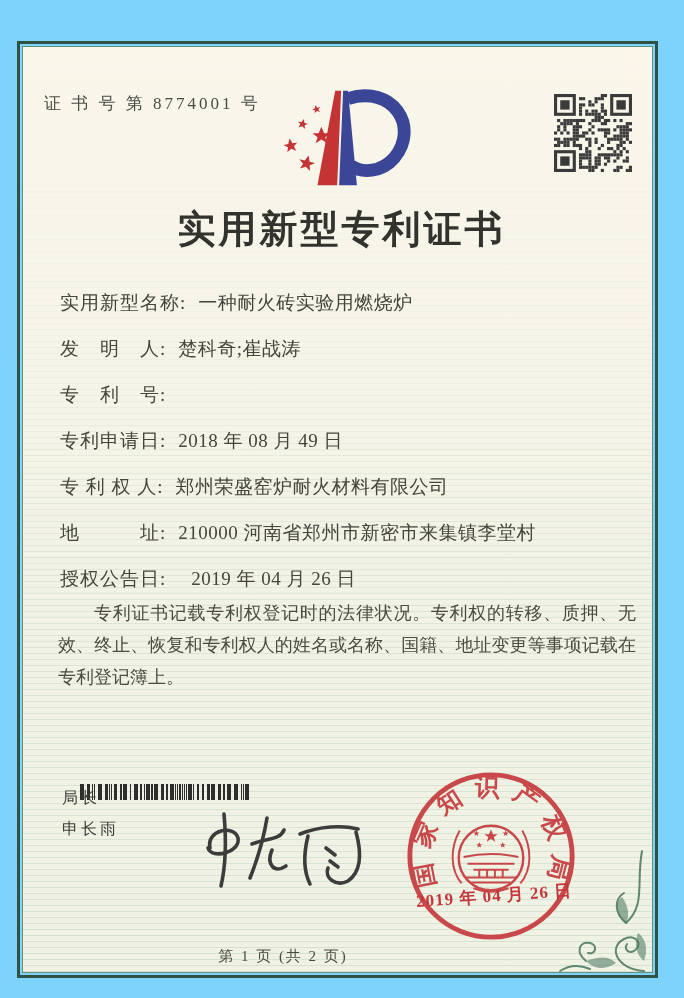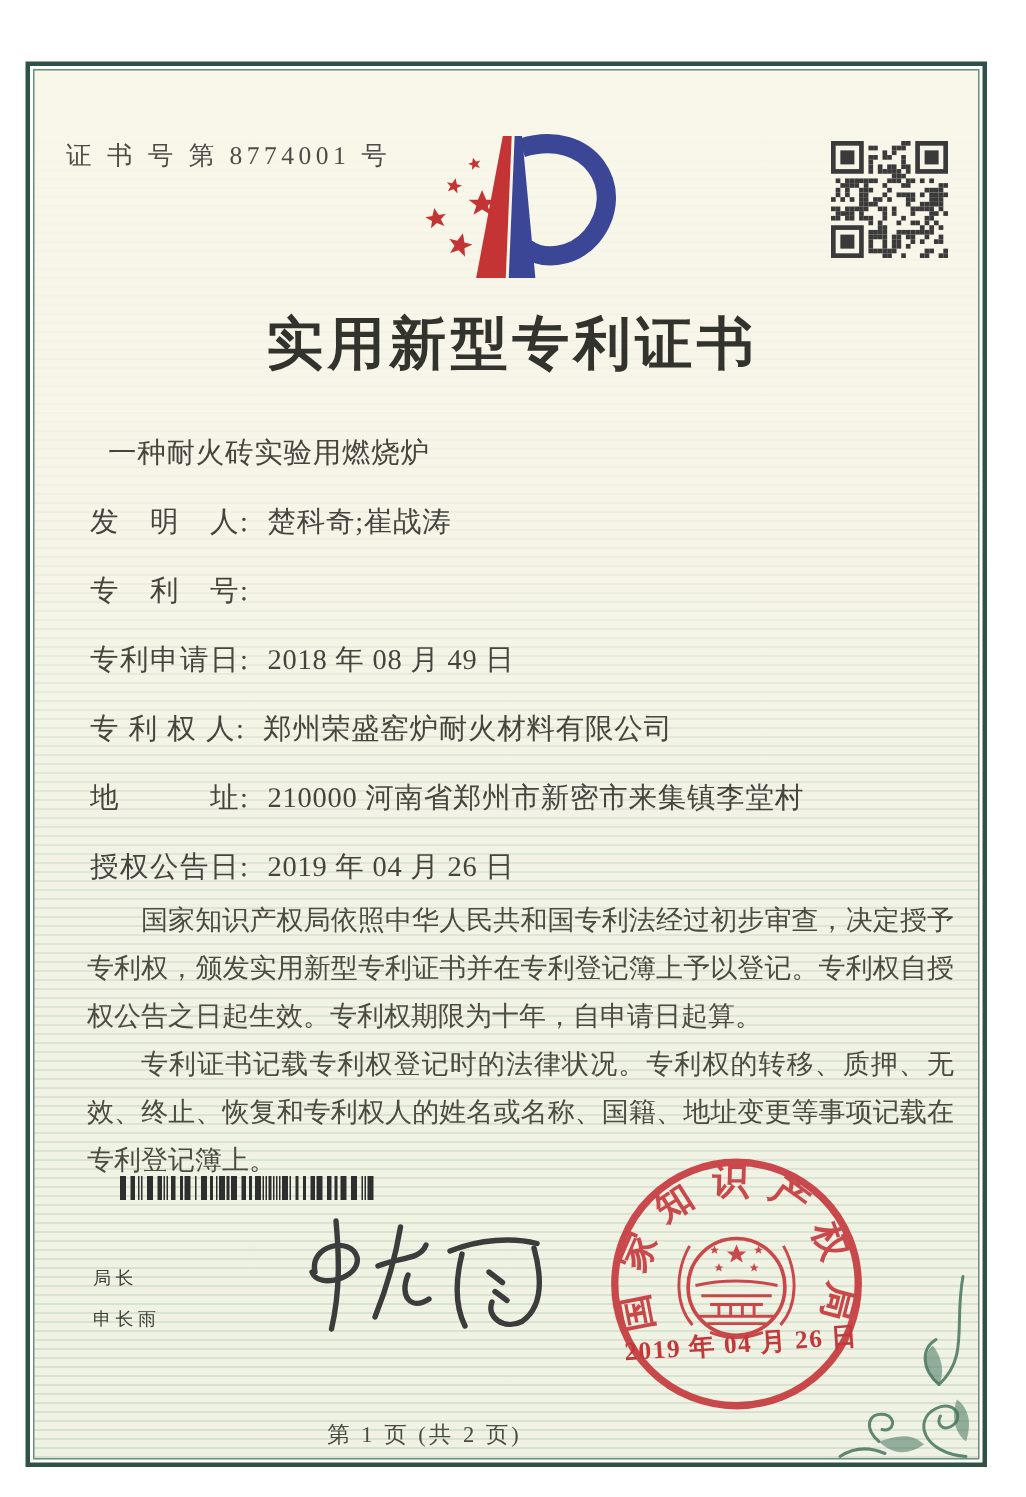--- a/index.html
+++ b/index.html
@@ -1,18 +1,18 @@
 <!DOCTYPE html>
 <html><head>
 <meta charset="utf-8">
 <style>
   html,body{margin:0;padding:0;background:#e8e4d6;}
   .page{
     position:relative;width:684px;height:998px;margin:0 auto;
-    background:#ffffff;overflow:hidden;
+    background:#7dd3fc;overflow:hidden;
     font-family:"Liberation Serif","DejaVu Serif",serif;color:#3f3f39;
   }
   .frame-outer{
     position:absolute;left:17px;top:41px;width:635px;height:931px;
     border:3px solid #2f5244;
   }
   .frame-inner{
     position:absolute;inset:2px;border:1px solid #6a8f7b;
     background-color:#eef1e3;
     background-image:
@@ -26,28 +26,28 @@
   .qr{position:absolute;left:554px;top:94px;width:78px;height:78px;}
   .title{
     position:absolute;left:17px;top:204px;width:649px;text-align:center;
     font-size:38px;letter-spacing:3px;color:#33332e;font-weight:600;
   }
   .fields{position:absolute;left:60px;top:290px;width:575px;font-size:19px;color:#45453d;}
   .frow{display:flex;line-height:25px;margin-bottom:21px;white-space:nowrap;}
   .flabel{letter-spacing:1px;}
   .fvalue{margin-left:12px;letter-spacing:.5px;}
   .pair{display:flex;}
-  .pair-first{width:288px;}
+  .pair-first{width:288px;gap:13px;}
   .paras{
     position:absolute;left:58px;top:597px;width:578px;
     font-size:18px;line-height:1.78;text-align:justify;color:#4b4b41;
   }
   .paras p{margin:0;text-indent:2em;}
   .barcode{position:absolute;left:80px;top:784px;width:172px;height:16px;}
-  .signer{position:absolute;left:62px;top:844px;font-size:12px;letter-spacing:3px;color:#3e3e38;}
+  .signer{position:absolute;left:62px;top:788px;font-size:16px;letter-spacing:3px;color:#3e3e38;}
   .signer div{margin-bottom:10px;}
   .signature{position:absolute;left:172px;top:802px;width:205px;height:100px;}
   .seal{position:absolute;left:403px;top:766px;width:176px;height:180px;}
   .seal-date{
     position:absolute;left:416px;top:884px;width:170px;
     color:#c5373b;font-size:17px;font-weight:bold;letter-spacing:1px;
     transform:rotate(-4deg);white-space:nowrap;
   }
   .footer{
     position:absolute;left:17px;top:947px;width:532px;text-align:center;
@@ -295,20 +295,21 @@
       <rect x="60" y="6" width="9" height="9" fill="#3a3a3a"></rect>
       <rect x="0" y="54" width="21" height="21" fill="#3a3a3a"></rect>
       <rect x="3" y="57" width="15" height="15" fill="#f7f5ea"></rect>
       <rect x="6" y="60" width="9" height="9" fill="#3a3a3a"></rect>
     </svg>
 
   <div class="title">实用新型专利证书</div>
 
   <div class="fields">
     <div class="frow">
+      <span class="flabel">实用新型名称:</span>
       <span class="fvalue">一种耐火砖实验用燃烧炉</span>
     </div>
     <div class="frow">
       <span class="flabel">发　明　人:</span>
       <span class="fvalue">楚科奇;崔战涛</span>
     </div>
     <div class="frow">
       <span class="flabel">专　利　号:</span>
     </div>
     <div class="frow">
@@ -325,21 +326,20 @@
     </div>
     <div class="frow">
       <span class="pair pair-first">
         <span class="flabel">授权公告日:</span>
         <span class="fvalue">2019 年 04 月 26 日</span>
       </span>
     </div>
   </div>
 
   <div class="paras">
-    <p>国家知识产权局依照中华人民共和国专利法经过初步审查，决定授予专利权，颁发实用新型专利证书并在专利登记簿上予以登记。专利权自授权公告之日起生效。专利权期限为十年，自申请日起算。</p>
     <p>专利证书记载专利权登记时的法律状况。专利权的转移、质押、无效、终止、恢复和专利权人的姓名或名称、国籍、地址变更等事项记载在专利登记簿上。</p>
   </div>
 
   <svg class="barcode" id="barcode-svg" viewBox="0 0 172 16">
       <rect x="0" y="0" width="4" height="16" fill="#2e2e2e"></rect>
       <rect x="7" y="0" width="3" height="16" fill="#2e2e2e"></rect>
       <rect x="12" y="0" width="1" height="16" fill="#2e2e2e"></rect>
       <rect x="14" y="0" width="1" height="16" fill="#2e2e2e"></rect>
       <rect x="18" y="0" width="4" height="16" fill="#2e2e2e"></rect>
       <rect x="25" y="0" width="3" height="16" fill="#2e2e2e"></rect>

